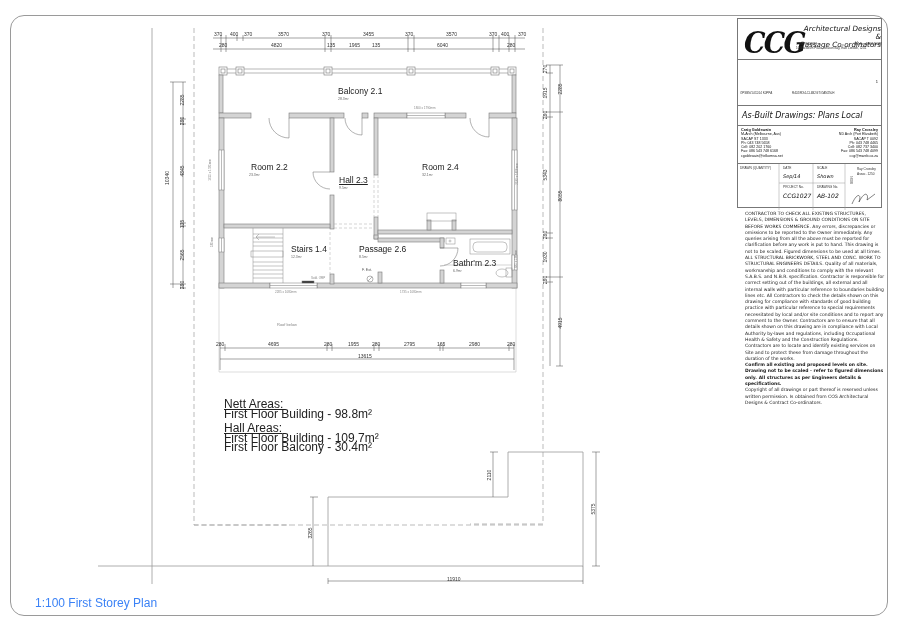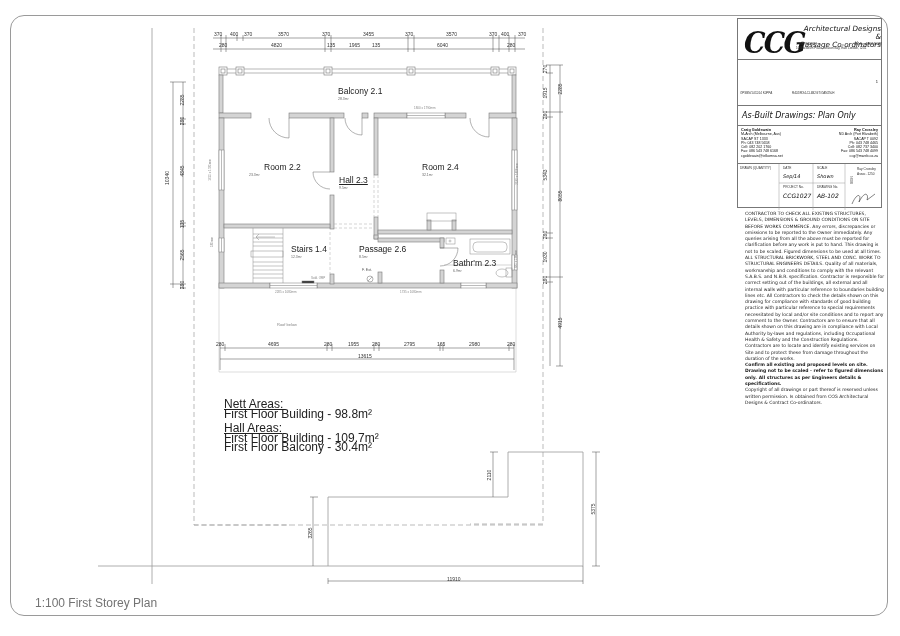--- a/index.html
+++ b/index.html
@@ -22,21 +22,21 @@
   .tb .pr{position:absolute;right:3px;top:109px;font-size:3.6px;line-height:4.3px;text-align:right;}
   .tb .pl b,.tb .pr b{font-size:3.8px;}
   .tb .grid{position:absolute;left:0;right:0;top:144px;bottom:0;border-top:1px solid #777;}
   .tb .cell{position:absolute;font-size:3.2px;color:#333;}
   .tb .val{position:absolute;font-family:"DejaVu Sans",sans-serif;font-style:italic;font-size:5px;}
   .notes{position:absolute;left:745px;top:211px;width:140px;font-family:"DejaVu Sans",sans-serif;font-size:4.5px;line-height:6.3px;color:#222;}
   .notes b{font-weight:bold;}
   .areas{position:absolute;left:224px;top:400px;font-size:12px;line-height:9.5px;color:#222;}
   .areas .h{text-decoration:underline;}
   .areas .gap{height:5px;}
-  .scale-title{position:absolute;left:35px;top:596px;font-size:12px;color:#737373;}
+  .scale-title{position:absolute;left:35px;top:596px;font-size:12px;color:#3b82f6;}
   .lbl{position:absolute;font-size:8.5px;color:#222;white-space:nowrap;}
   .sub{position:absolute;font-size:3.5px;color:#666;white-space:nowrap;}
   .dim{position:absolute;font-size:5px;color:#333;white-space:nowrap;}
   .dimv{position:absolute;font-size:5px;color:#333;white-space:nowrap;transform:rotate(-90deg);transform-origin:center;}
   .tiny{position:absolute;font-size:3px;color:#888;white-space:nowrap;}
   .tinyv{position:absolute;font-size:3px;color:#888;white-space:nowrap;transform:rotate(-90deg);}
 </style>
 </head>
 <body>
 
@@ -267,21 +267,21 @@
     <line x1="219" y1="75" x2="219" y2="113" stroke="#bbb"></line>
 
     <line x1="219" y1="288" x2="219" y2="372" stroke="#bbb"></line>
     <line x1="516" y1="288" x2="516" y2="372" stroke="#bbb"></line>
     <line x1="219" y1="372" x2="516" y2="372" stroke="#bbb"></line>
   </g>
 </svg>
 
 <div class="lbl" style="left:338px;top:86px;">Balcony 2.1</div>
 <div class="sub" style="left:338px;top:97px;">28.3m²</div>
-<div class="lbl" style="left:264px;top:162px;">Room 2.2</div>
+<div class="lbl" style="left:251px;top:162px;">Room 2.2</div>
 <div class="sub" style="left:249px;top:173px;">23.3m²</div>
 <div class="lbl" style="left:339px;top:175px;text-decoration:underline;">Hall 2.3</div>
 <div class="sub" style="left:339px;top:186px;">9.5m²</div>
 <div class="lbl" style="left:422px;top:162px;">Room 2.4</div>
 <div class="sub" style="left:422px;top:173px;">32.1m²</div>
 <div class="lbl" style="left:291px;top:244px;">Stairs 1.4</div>
 <div class="sub" style="left:291px;top:255px;">12.3m²</div>
 <div class="lbl" style="left:359px;top:244px;">Passage 2.6</div>
 <div class="sub" style="left:359px;top:255px;">8.5m²</div>
 <div class="lbl" style="left:453px;top:258px;">Bathr'm 2.3</div>
@@ -374,21 +374,21 @@
     <div><span>CK99/19818/23</span><span class="r">VAT No. 4090190282</span></div>
     <div>10 Blackburn Place, Beacon Bay, East London, 5241</div>
   </div>
   <div class="sep1"></div>
   <div class="num1">1</div>
   <div class="refs">
     <span>OPSBN/14C014 K0PPA</span>
     <span class="b">R402/RX4-CL4B2GT/OAN2N-H</span>
   </div>
   <div class="sep2"></div>
-  <div class="title">As-Built Drawings: Plan Only</div>
+  <div class="title">As-Built Drawings: Plans Local</div>
   <div class="sep3"></div>
   <div class="pl">
     <b>Craig Goldswain</b>
     <div>M-Arch (Melbourne, Aus)</div>
     <div>SACAP ST 1333</div>
     <div>Ph: 043 748 5658</div>
     <div>Cell: 082 202 1760</div>
     <div>Fax: 086 543 748 6168</div>
     <div>cgoldswain@telkomsa.net</div>
   </div>

